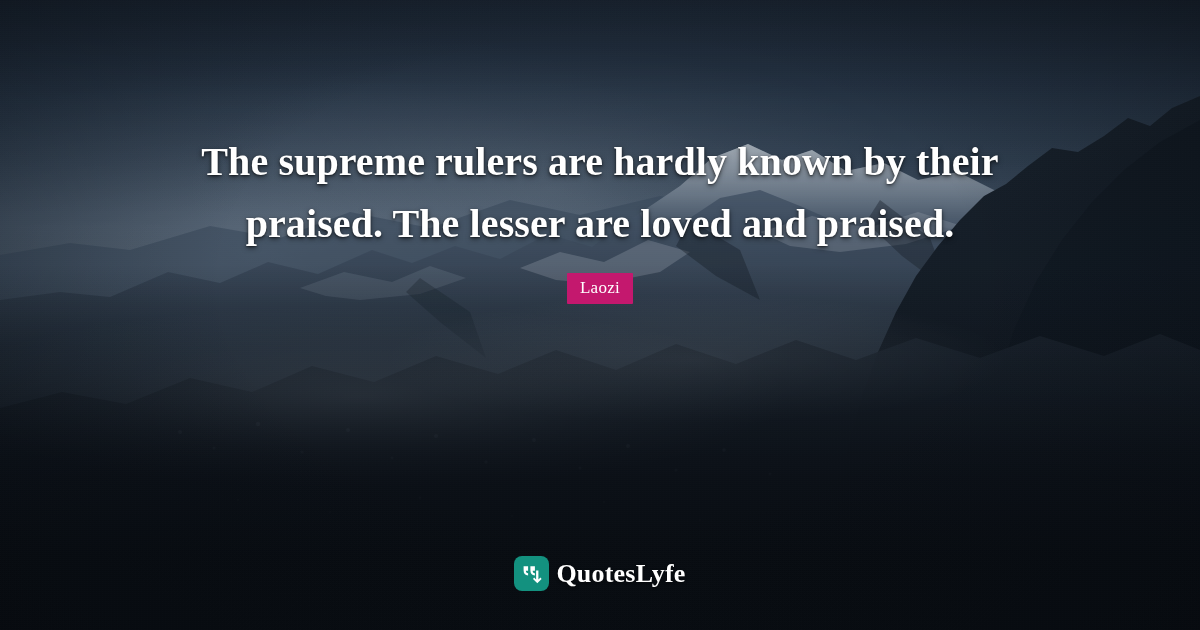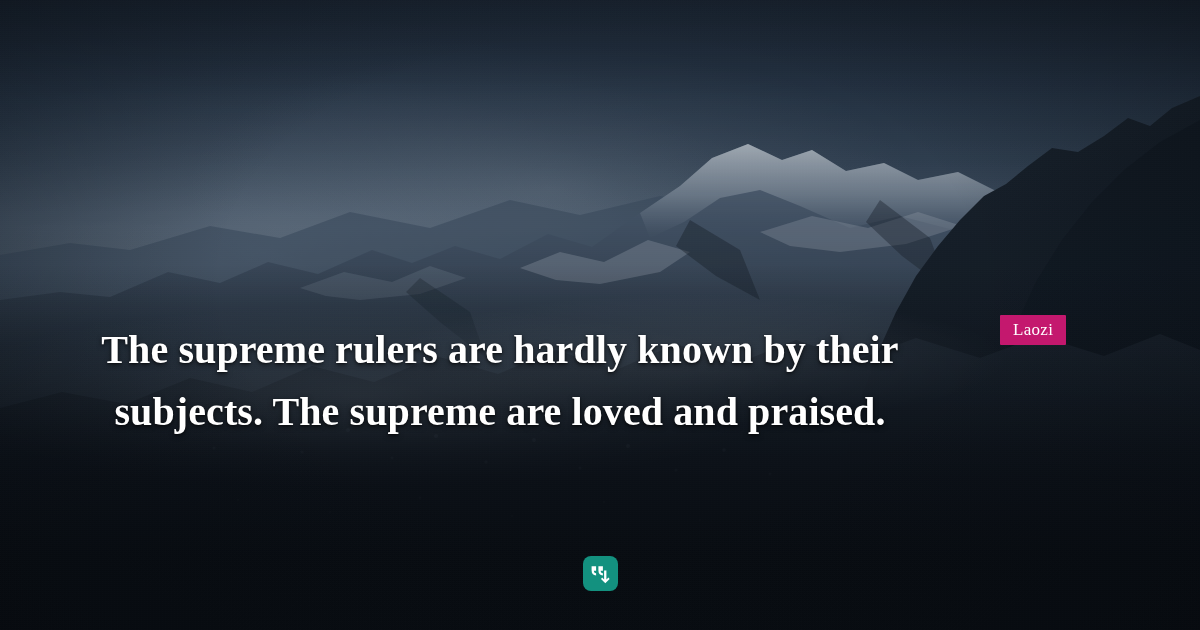--- a/index.html
+++ b/index.html
@@ -90,39 +90,39 @@
   .grain{
     opacity:.16;
     background-image:
       repeating-linear-gradient(0deg, rgba(255,255,255,.035) 0 1px, rgba(0,0,0,0) 1px 2px),
       repeating-linear-gradient(90deg, rgba(255,255,255,.025) 0 1px, rgba(0,0,0,0) 1px 3px);
   }
 
   
   #content{
     position:absolute;inset:0;
-    display:flex;flex-direction:row;
+    display:flex;flex-direction:column;
     align-items:center;
   }
 
   #quote{
     width:1000px;
     margin-top:131px;
     text-align:center;
     color:#ffffff;
     font-size:40px;
     font-weight:700;
     line-height:62px;
     letter-spacing:.1px;
     text-shadow:0 2px 5px rgba(0,0,0,.55), 0 1px 2px rgba(0,0,0,.45);
   }
   #quote .ln{display:block;white-space:nowrap;}
 
   #author-badge{
-    margin-top:30px;
+    margin-top:18px;
     display:inline-block;
     padding:5px 13px 6px;
     color:#ffffff;
     font-size:17px;
     font-weight:400;
     line-height:1.15;
     letter-spacing:.3px;
     border-radius:1px;
   }
 
@@ -273,31 +273,32 @@
   <div class="layer mist-2"></div>
   <div class="layer scrim"></div>
   <div class="layer vignette-bottom"></div>
   <div class="layer vignette-edges"></div>
   <div class="layer grain"></div>
 
   <div id="content">
 
     <div id="quote" style="color: rgb(255, 255, 255);">
       <span class="ln">The supreme rulers are hardly known by their</span>
-      <span class="ln">subjects. The supreme are loved and praised.</span>
+      <span class="ln">praised. The lesser are loved and praised.</span>
     </div>
 
     <div id="author-badge" style="background: rgb(196, 24, 110); color: rgb(255, 255, 255);">Laozi</div>
 
     <div id="brand">
       <div id="brand-mark" style="background: rgb(19, 145, 127);">
         <svg width="26" height="26" viewBox="0 0 26 26" aria-hidden="true">
 
           <path d="M4.6 5.2h4.5v4.6H6.9c0 1.5.6 2.3 2.2 2.5v2.1c-3.1-.2-4.5-2-4.5-5.2V5.2z" fill="#ffffff"></path>
           <path d="M11.4 5.2h4.5v4.6h-2.2c0 1.5.6 2.3 2.2 2.5v2.1c-3.1-.2-4.5-2-4.5-5.2V5.2z" fill="#ffffff"></path>
 
           <path d="M17.1 9.4h2.3v9.1l2.1-2.1 1.1 1.6-4.3 4.3-4.3-4.3 1.1-1.6 2 2V9.4z" fill="#ffffff"></path>
         </svg>
       </div>
+      <div id="brand-name" style="color: rgb(255, 255, 255);">QuotesLyfe</div>
     </div>
 
   </div>
 </div>
 
 </body></html>

